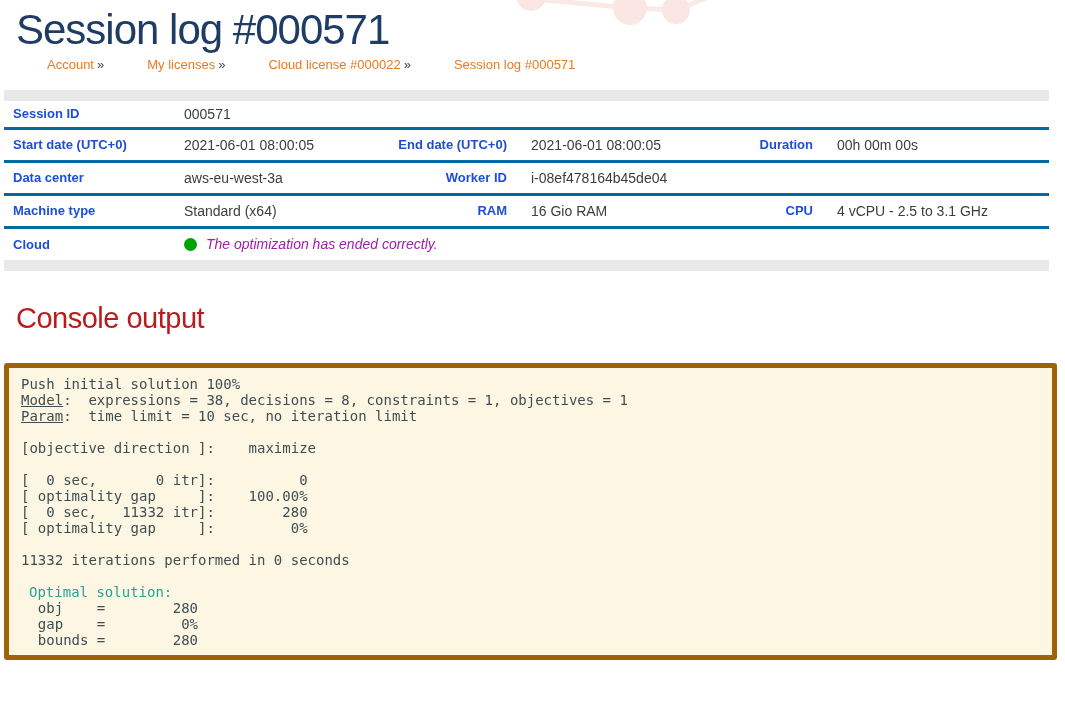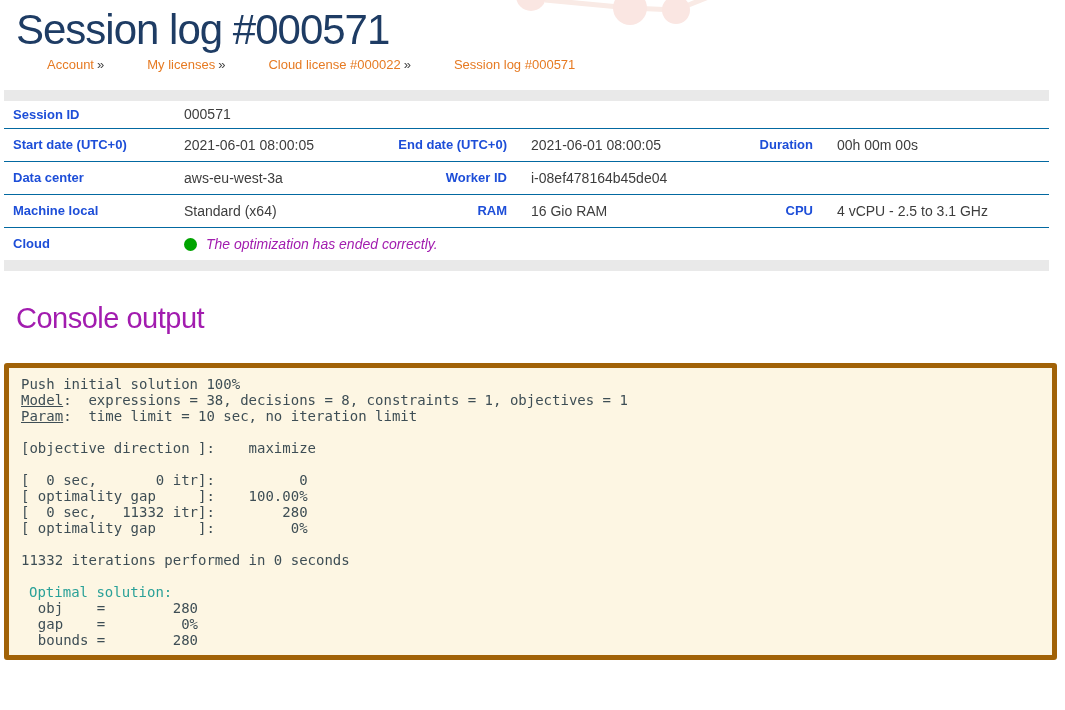--- a/index.html
+++ b/index.html
@@ -11,32 +11,32 @@
            letter-spacing:-1px;color:#1e3c64;}
   nav.breadcrumb{margin:3px 0 0 7px;font-size:13px;color:#444;}
   nav.breadcrumb a{color:#e67a22;text-decoration:none;margin-left:40px;}
   nav.breadcrumb .sep{color:#444;padding:0 3px;}
 
   .tablewrap{margin:18px 0 0 4px;width:1045px;}
   .band{height:11px;background:#e9e9e9;}
   table.session{border-collapse:collapse;table-layout:fixed;width:1045px;font-size:14px;}
   table.session tr{height:33px;}
   table.session tr:first-child{height:27px;}
-  table.session tr + tr td{border-top:1px solid #0369a1;}
+  table.session tr + tr td{border-top:3px solid #0369a1;}
   td.lbl{color:#1d4ed8;font-weight:bold;font-size:13px;white-space:nowrap;}
   td.lbl.first{text-align:left;padding-left:9px;}
   td.lbl.right{text-align:right;padding-right:16px;}
   td.val{color:#3d3d3d;text-align:left;padding-left:0;white-space:nowrap;}
   td.val.inner{padding-left:8px;}
   .dot{display:inline-block;width:13px;height:13px;border-radius:50%;
        background:#00a400;margin-right:9px;vertical-align:-2px;}
   .status-text{color:#a21caf;font-style:italic;}
 
   h2.console-h{margin:30px 14px 0 16px;font-size:29px;line-height:34px;font-weight:300;
-               letter-spacing:-0.5px;color:#a21caf;}
+               letter-spacing:-0.5px;color:#b91c1c;}
   .console{margin:28px 0 0 4px;width:1043px;background:#fdf6e3;
            border:5px solid #a16207;border-radius:3px;}
   .console pre{margin:0;padding:8px 8px 7px 12px;
                font-family:"DejaVu Sans Mono","Liberation Mono",monospace;
                font-size:14px;line-height:16px;color:#3e4e55;}
   .cline{height:16px;white-space:pre;}
   .cline .u{text-decoration:underline;}
   .cline .cyan{color:#2aa198;margin-left:8px;}
 </style>
 </head>
@@ -83,21 +83,21 @@
           <td class="lbl right">Duration</td>
           <td class="val inner">00h 00m 00s</td>
         </tr>
         <tr>
           <td class="lbl first">Data center</td>
           <td class="val">aws-eu-west-3a</td>
           <td class="lbl right">Worker ID</td>
           <td class="val inner" colspan="3">i-08ef478164b45de04</td>
         </tr>
         <tr>
-          <td class="lbl first">Machine local</td>
+          <td class="lbl first">Machine type</td>
           <td class="val">Standard (x64)</td>
           <td class="lbl right">RAM</td>
           <td class="val inner">16 Gio RAM</td>
           <td class="lbl right">CPU</td>
           <td class="val inner">4 vCPU - 2.5 to 3.1 GHz</td>
         </tr>
         <tr>
           <td class="lbl first">Cloud</td>
           <td class="val" colspan="5"><span class="dot"></span><span class="status-text">The optimization has ended correctly.</span></td>
         </tr>

